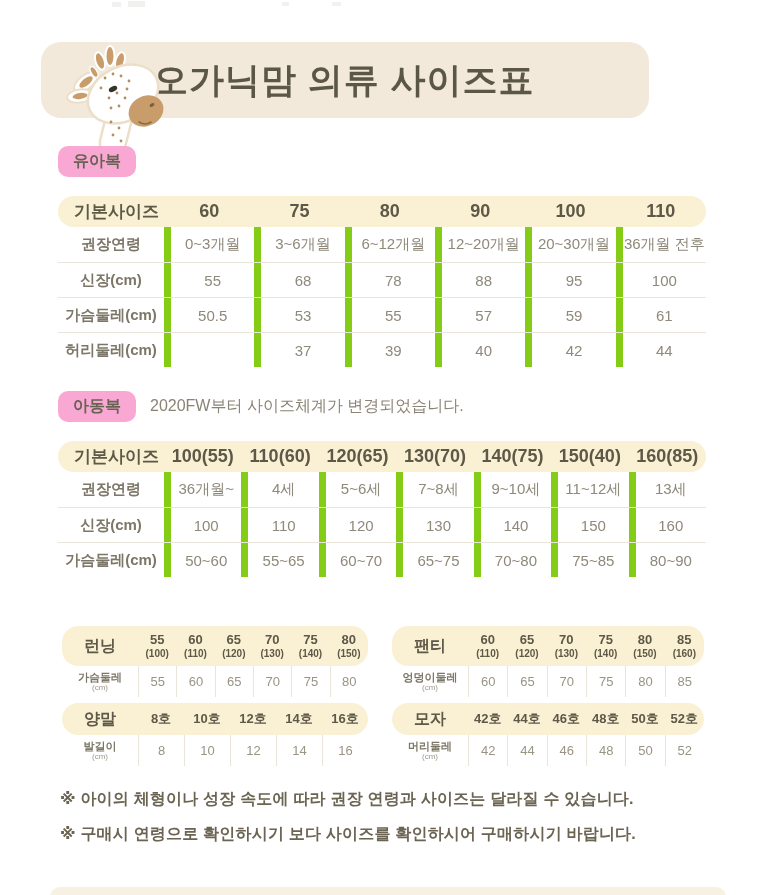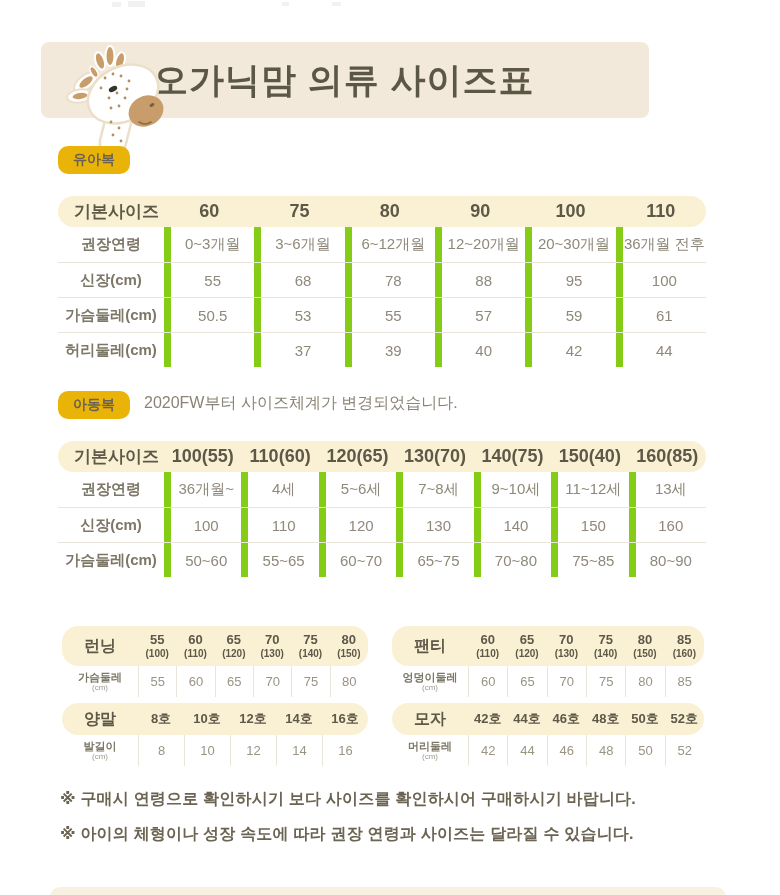--- a/index.html
+++ b/index.html
@@ -12,34 +12,34 @@
   
   .frag { position:absolute; background:#f1f1ef; }
   .f1{left:112px;top:2px;width:9px;height:5px;}
   .f2{left:128px;top:1px;width:17px;height:6px;}
   .f3{left:282px;top:2px;width:7px;height:4px;}
   .f4{left:332px;top:2px;width:9px;height:4px;}
 
   
   .header-bar {
     position:absolute; left:41px; top:42px; width:608px; height:76px;
-    background:#f3e9da; border-radius:8px;
+    background:#f3e9da; border-radius:20px;
   }
   .header-title {
     height:76px; line-height:76px; text-align:center;
     padding:0 140px 0 112px;
     font-size:35px; font-weight:bold; color:#5b5746; letter-spacing:1px;
     white-space:nowrap; overflow:hidden;
   }
   .giraffe { position:absolute; left:12px; top:-10px; width:122px; height:132px; }
 
   
   .pill {
-    display:inline-block; background:#eab308; border-radius:10px;
-    padding:5px 15px; font-size:14px; font-weight:bold; color:#696253;
+    display:inline-block; background:#f9a8d4; border-radius:10px;
+    padding:5px 15px; font-size:16px; font-weight:bold; color:#696253;
   }
   .pill-infant { position:absolute; left:58px; top:146px; }
   .children-row { position:absolute; left:58px; top:391px; display:flex; align-items:flex-end; }
   .children-note { margin:0 0 5px 14px; font-size:16px; color:#8b8476; }
 
   
   .big-table { position:absolute; left:58px; width:648px; }
   .table-infant { top:196px; }
   .table-children { top:441px; }
   .bt-header {
@@ -388,17 +388,17 @@
         <div class="st-v">44</div>
         <div class="st-v">46</div>
         <div class="st-v">48</div>
         <div class="st-v">50</div>
         <div class="st-v">52</div>
       </div>
     </div>
 </div>
 
 <div class="notes">
+  <div class="note-line">※ 아이의 체형이나 성장 속도에 따라 권장 연령과 사이즈는 달라질 수 있습니다.</div>
   <div class="note-line">※ 구매시 연령으로 확인하시기 보다 사이즈를 확인하시어 구매하시기 바랍니다.</div>
-  <div class="note-line">※ 아이의 체형이나 성장 속도에 따라 권장 연령과 사이즈는 달라질 수 있습니다.</div>
 </div>
 
 <div class="bottom-bar"></div>
 
 </body></html>

